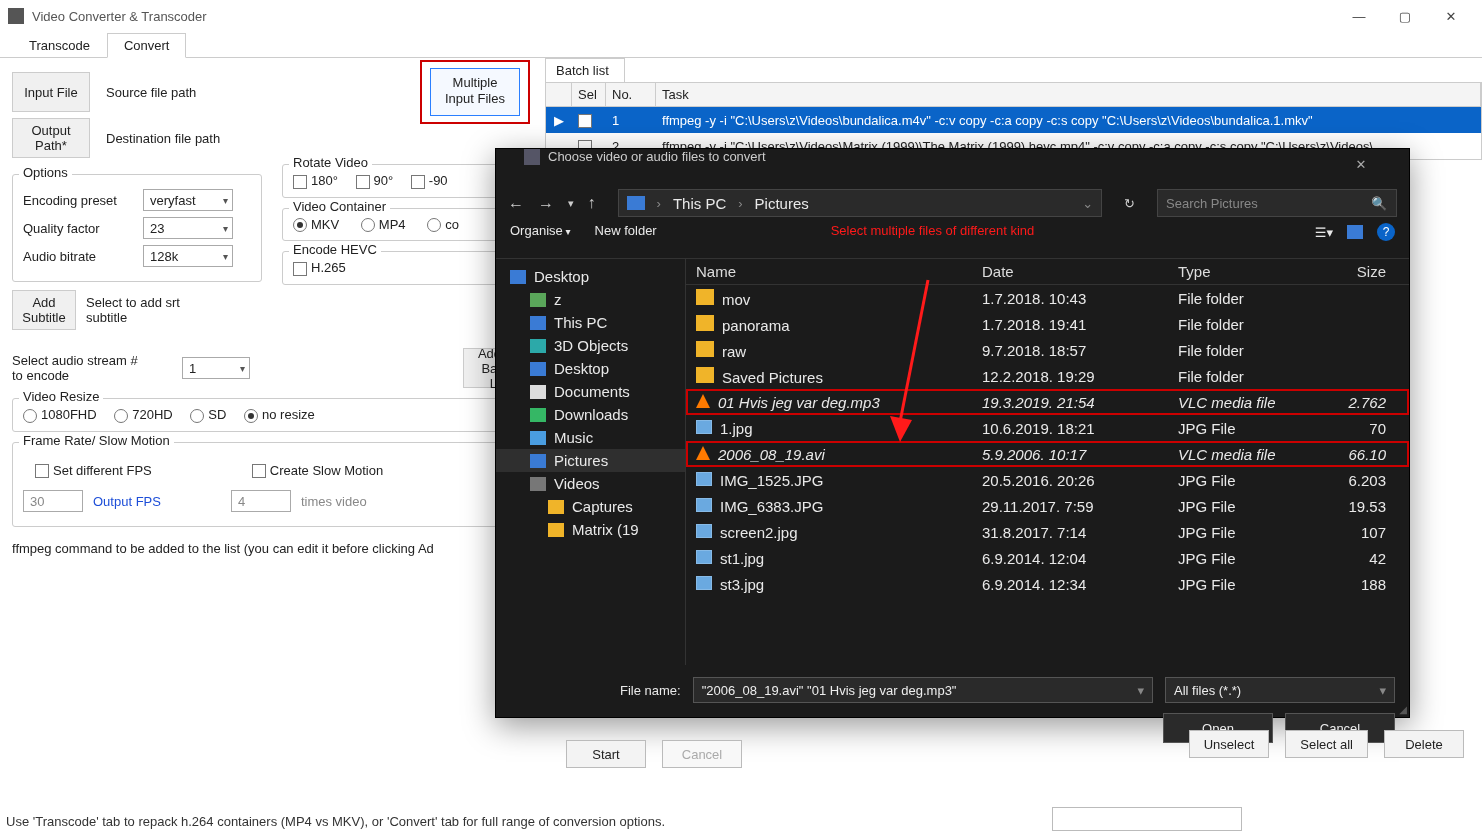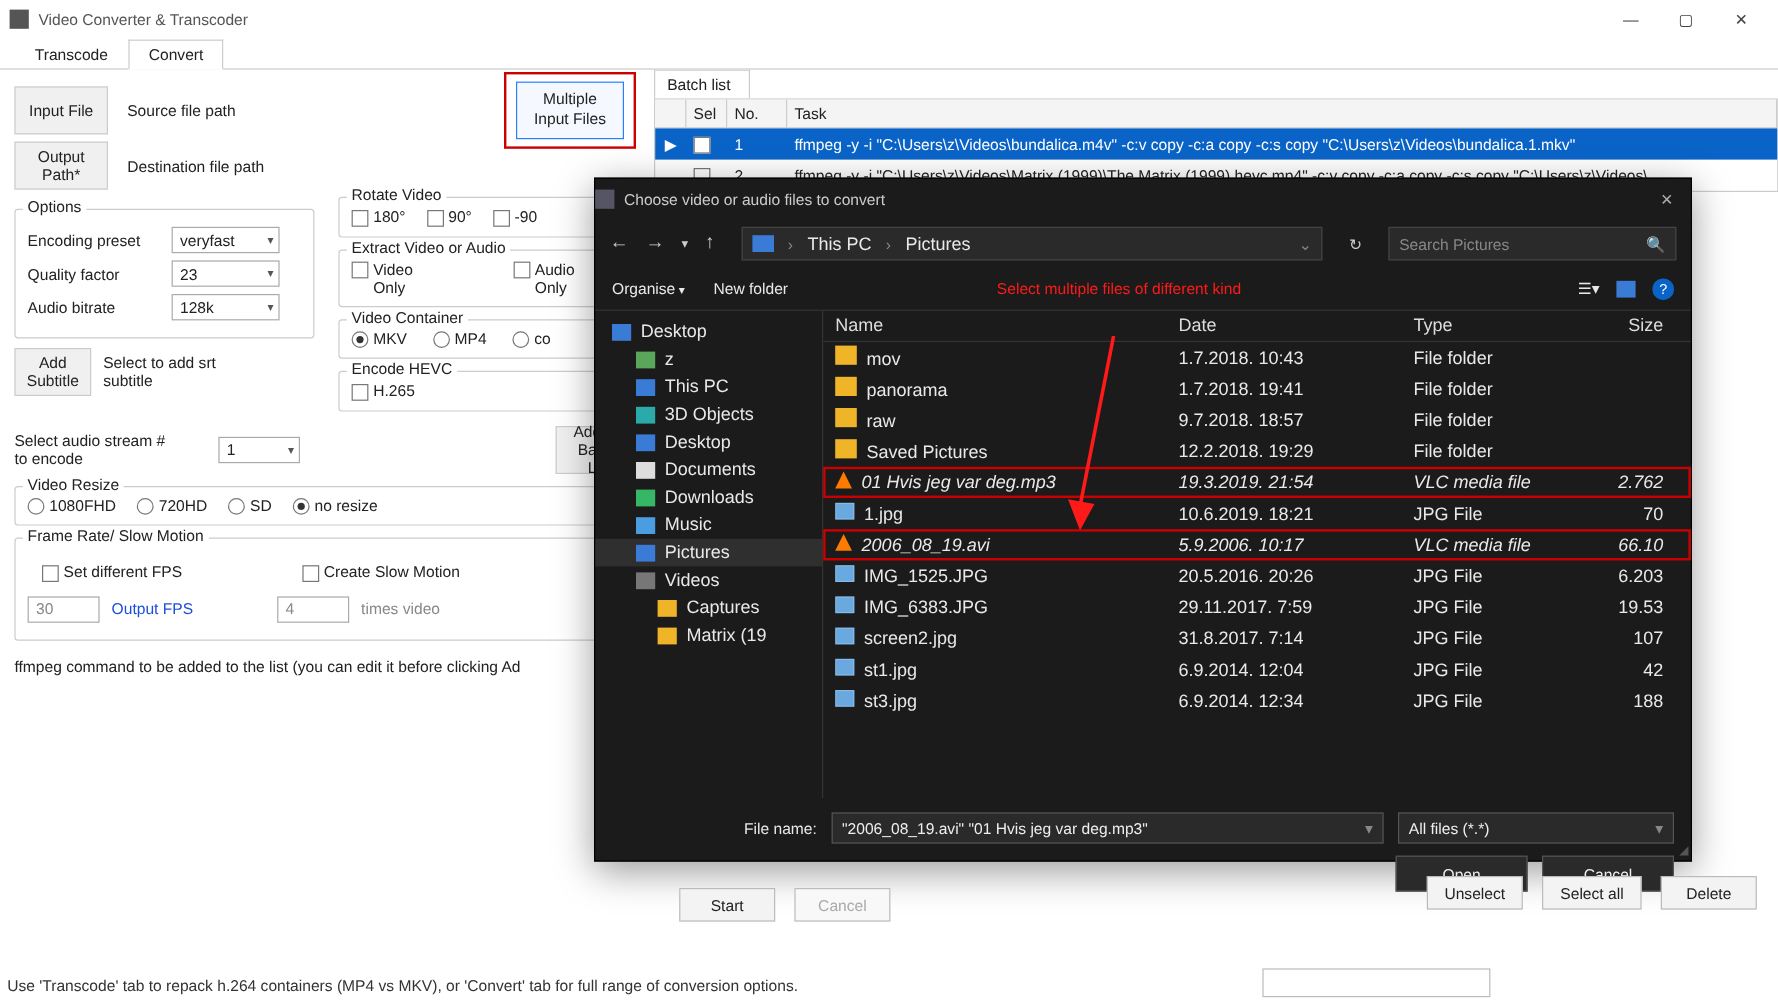--- a/index.html
+++ b/index.html
@@ -40,33 +40,33 @@
 .batch-table { border:1px solid #ccc; }
 .bt-head { display:flex; background:#f4f4f4; border-bottom:1px solid #ccc; }
 .bt-head div { padding:4px 6px; border-right:1px solid #ccc; }
 .bt-row { display:flex; align-items:center; height:26px; }
 .bt-row.sel { background:#0a64c8; color:#fff; }
 .bt-row .cell { padding:0 6px; }
 .play-mark { width:26px; text-align:center; color:#0a64c8; }
 
 
 .filedlg { position:absolute; left:495px; top:148px; width:915px; height:570px; background:#1b1b1b; color:#e9e9e9; border:1px solid #000; box-shadow:0 8px 30px rgba(0,0,0,.4); }
-.fd-title { height:34px; display:flex; align-items:center; padding:0 0; color:#ccc; gap:8px; }
+.fd-title { height:34px; display:flex; align-items:flex-start; padding:0 28px; color:#ccc; gap:8px; }
 .fd-title .dlgicon { width:16px; height:16px; background:#556; display:inline-block; }
 .fd-close { margin-left:auto; width:40px; height:30px; display:flex; align-items:center; justify-content:center; color:#aaa; }
 .fd-nav { height:40px; display:flex; align-items:center; gap:14px; padding:0 12px; }
 .nav-arrow { color:#ccc; font-size:16px; }
 .breadcrumb { flex:1; display:flex; align-items:center; gap:12px; background:#2a2a2a; height:28px; padding:0 8px; border:1px solid #444; margin-left:8px;}
 .bc-icon { width:18px; height:14px; background:#3a7bd5; display:inline-block; }
 .bc-sep { color:#888; }
 .bc-item { font-size:15px; }
 .refresh { margin-left:8px; color:#ccc; }
 .searchbox { width:240px; height:28px; background:#2a2a2a; border:1px solid #444; display:flex; align-items:center; padding:0 8px; color:#888; margin-left:8px;}
 .searchbox .mag { margin-left:auto; color:#bbb; }
-.fd-toolbar { height:36px; display:flex; align-items:center; padding:0 14px; gap:24px; border-bottom:1px solid #333;}
+.fd-toolbar { height:36px; display:flex; align-items:flex-start; padding:0 14px; gap:24px; border-bottom:1px solid #333;}
 .fd-toolbar .dd::after{ content:" ▾"; font-size:10px;}
 .red-anno { color:#ff1a1a; font-weight:500; margin-left:150px;}
 .viewicons { margin-left:auto; display:flex; gap:14px; align-items:center;}
 .help-icon { width:18px;height:18px;border-radius:50%;background:#0a64c8;color:#fff;display:flex;align-items:center;justify-content:center;font-size:12px;}
 .fd-body { display:flex; height:406px; }
 .tree { width:190px; border-right:1px solid #333; overflow:hidden; padding:6px 0;}
 .tree-item { display:flex; align-items:center; gap:8px; padding:3px 10px 3px 14px; font-size:15px;}
 .tree-item.indent { padding-left:34px; }
 .tree-item.sel { background:#2f2f2f; }
 .ticon { width:16px; height:14px; display:inline-block; }
@@ -159,27 +159,20 @@
       </div>
 
       <div style="flex:1">
         <div class="group" style="margin-top:0">
           <span class="group-title">Rotate Video</span>
           <label><span class="chk"></span><span>180°</span></label>
           <label style="margin-left:14px"><span class="chk"></span><span>90°</span></label>
           <label style="margin-left:14px"><span class="chk"></span><span>-90</span></label>
         </div>
         <div class="group">
-          <span class="group-title">Extract Video or Audio</span>
-          <label><span class="chk"></span><span style="white-space:pre-line;display:inline-block;vertical-align:top">Video
-Only</span></label>
-          <label style="margin-left:80px"><span class="chk"></span><span style="white-space:pre-line;display:inline-block;vertical-align:top">Audio
-Only</span></label>
-        </div>
-        <div class="group">
           <span class="group-title">Video Container</span>
           <label><span class="radio sel"></span><span>MKV</span></label>
           <label style="margin-left:18px"><span class="radio"></span><span>MP4</span></label>
           <label style="margin-left:18px"><span class="radio"></span><span>co</span></label>
         </div>
         <div class="group">
           <span class="group-title">Encode HEVC</span>
           <label><span class="chk"></span><span>H.265</span></label>
         </div>
       </div>

